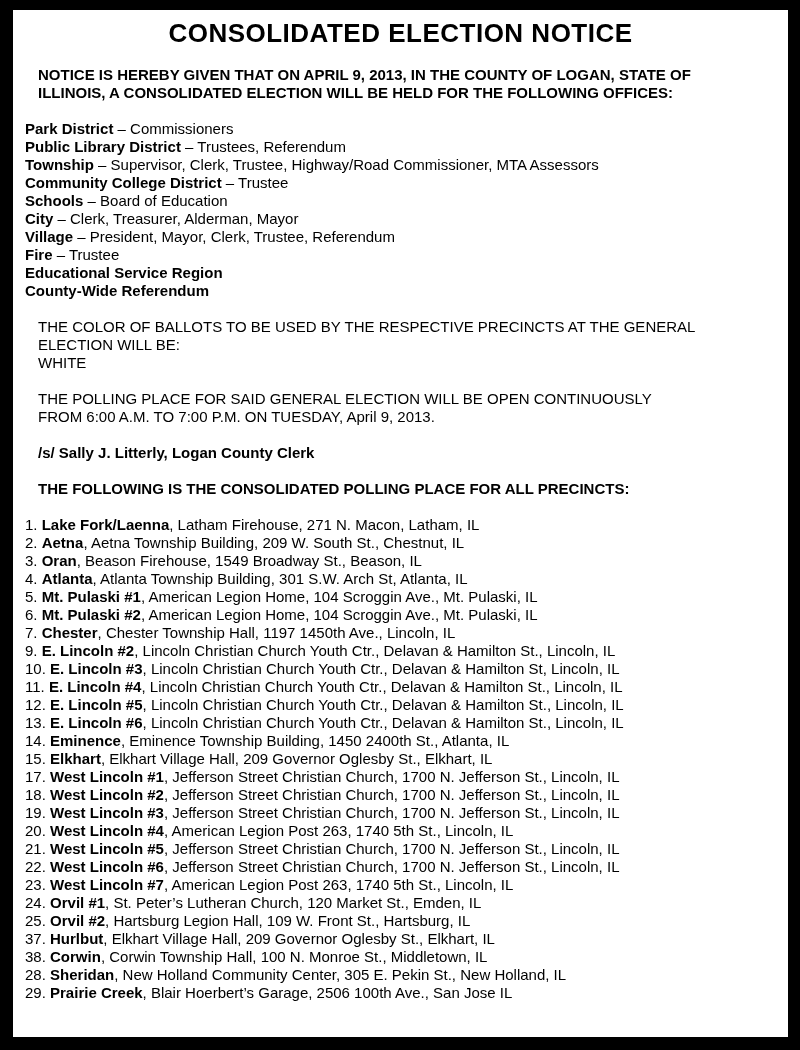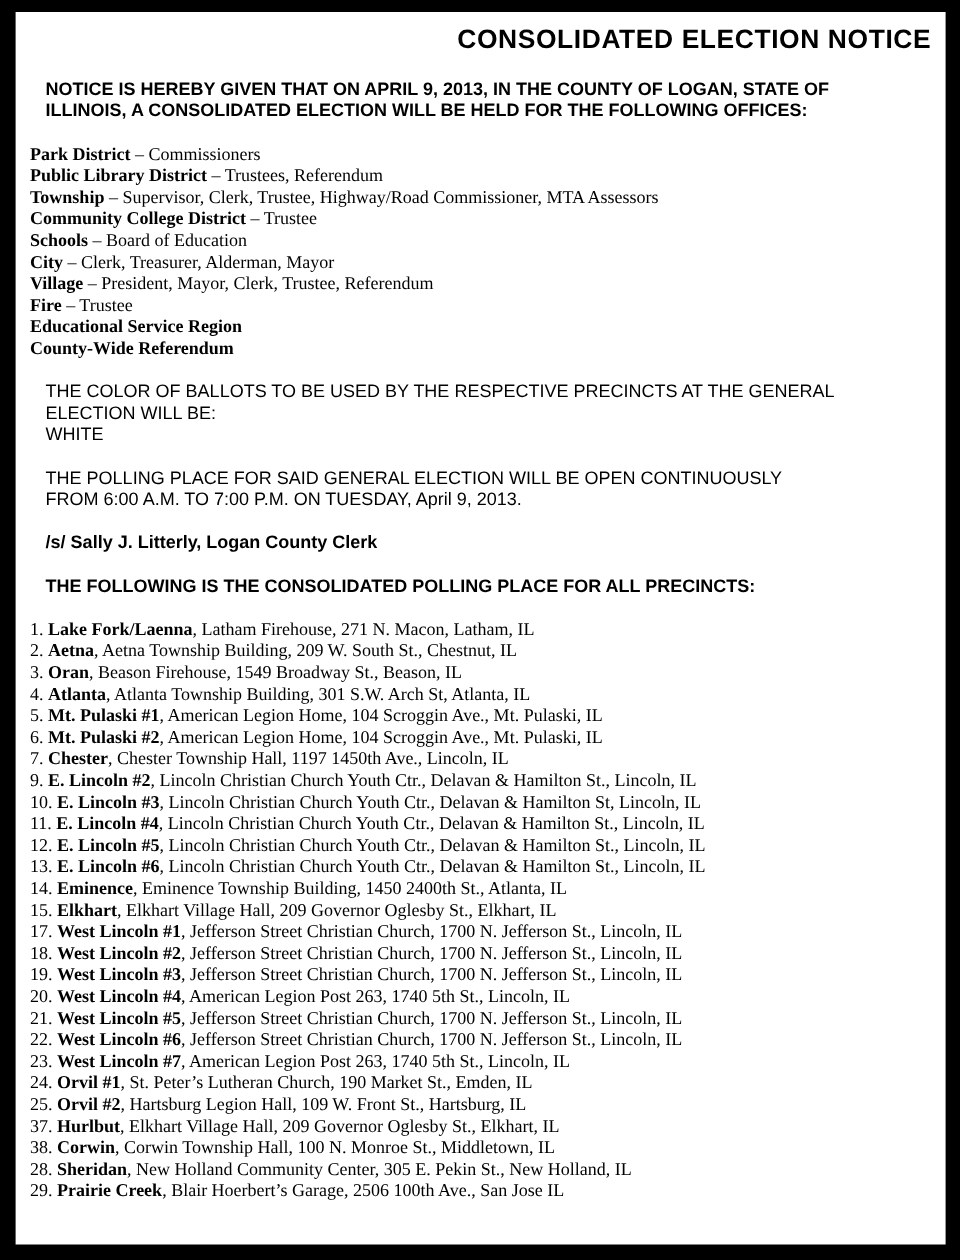--- a/index.html
+++ b/index.html
@@ -14,31 +14,31 @@
     border-width: 10px 12px 13px 13px;
     padding: 6px 12px 0 12px;
     overflow: hidden;
     font-family: "Liberation Sans", "DejaVu Sans", sans-serif;
     font-size: 15px;
     line-height: 18px;
     color: #000;
   }
   .title {
     margin: 0 0 16px 0;
-    font-size: 22px;
+    font-size: 26px;
     line-height: 34px;
     font-weight: bold;
-    text-align: right;
+    text-align: center;
     letter-spacing: 0.5px;
   }
   p { margin: 0 0 18px 13px; }
   .pre { white-space: pre-line; }
   .b { font-weight: bold; }
   .block { margin: 0 0 18px 0; }
-  .line { white-space: nowrap; font-family: Liberation Serif, serif; }
+  .line { white-space: nowrap; }
 </style>
 </head>
 <body>
 
 <div class="page">
 
   <h1 class="title">CONSOLIDATED ELECTION NOTICE</h1>
 
   <p class="pre b">NOTICE IS HEREBY GIVEN THAT ON APRIL 9, 2013, IN THE COUNTY OF LOGAN, STATE OF
 ILLINOIS, A CONSOLIDATED ELECTION WILL BE HELD FOR THE FOLLOWING OFFICES:</p>
@@ -114,21 +114,21 @@
   <div class="line"><span>19.</span> <span class="b">West Lincoln #3</span><span>, Jefferson Street Christian Church, 1700 N. Jefferson St., Lincoln, IL</span></div>
 
   <div class="line"><span>20.</span> <span class="b">West Lincoln #4</span><span>, American Legion Post 263, 1740 5th St., Lincoln, IL</span></div>
 
   <div class="line"><span>21.</span> <span class="b">West Lincoln #5</span><span>, Jefferson Street Christian Church, 1700 N. Jefferson St., Lincoln, IL</span></div>
 
   <div class="line"><span>22.</span> <span class="b">West Lincoln #6</span><span>, Jefferson Street Christian Church, 1700 N. Jefferson St., Lincoln, IL</span></div>
 
   <div class="line"><span>23.</span> <span class="b">West Lincoln #7</span><span>, American Legion Post 263, 1740 5th St., Lincoln, IL</span></div>
 
-  <div class="line"><span>24.</span> <span class="b">Orvil #1</span><span>, St. Peter’s Lutheran Church, 190 Market St., Emden, IL</span></div>
+  <div class="line"><span>24.</span> <span class="b">Orvil #1</span><span>, St. Peter’s Lutheran Church, 120 Market St., Emden, IL</span></div>
 
   <div class="line"><span>25.</span> <span class="b">Orvil #2</span><span>, Hartsburg Legion Hall, 109 W. Front St., Hartsburg, IL</span></div>
 
   <div class="line"><span>37.</span> <span class="b">Hurlbut</span><span>, Elkhart Village Hall, 209 Governor Oglesby St., Elkhart, IL</span></div>
 
   <div class="line"><span>38.</span> <span class="b">Corwin</span><span>, Corwin Township Hall, 100 N. Monroe St., Middletown, IL</span></div>
 
   <div class="line"><span>28.</span> <span class="b">Sheridan</span><span>, New Holland Community Center, 305 E. Pekin St., New Holland, IL</span></div>
 
   <div class="line"><span>29.</span> <span class="b">Prairie Creek</span><span>, Blair Hoerbert’s Garage, 2506 100th Ave., San Jose IL</span></div>

